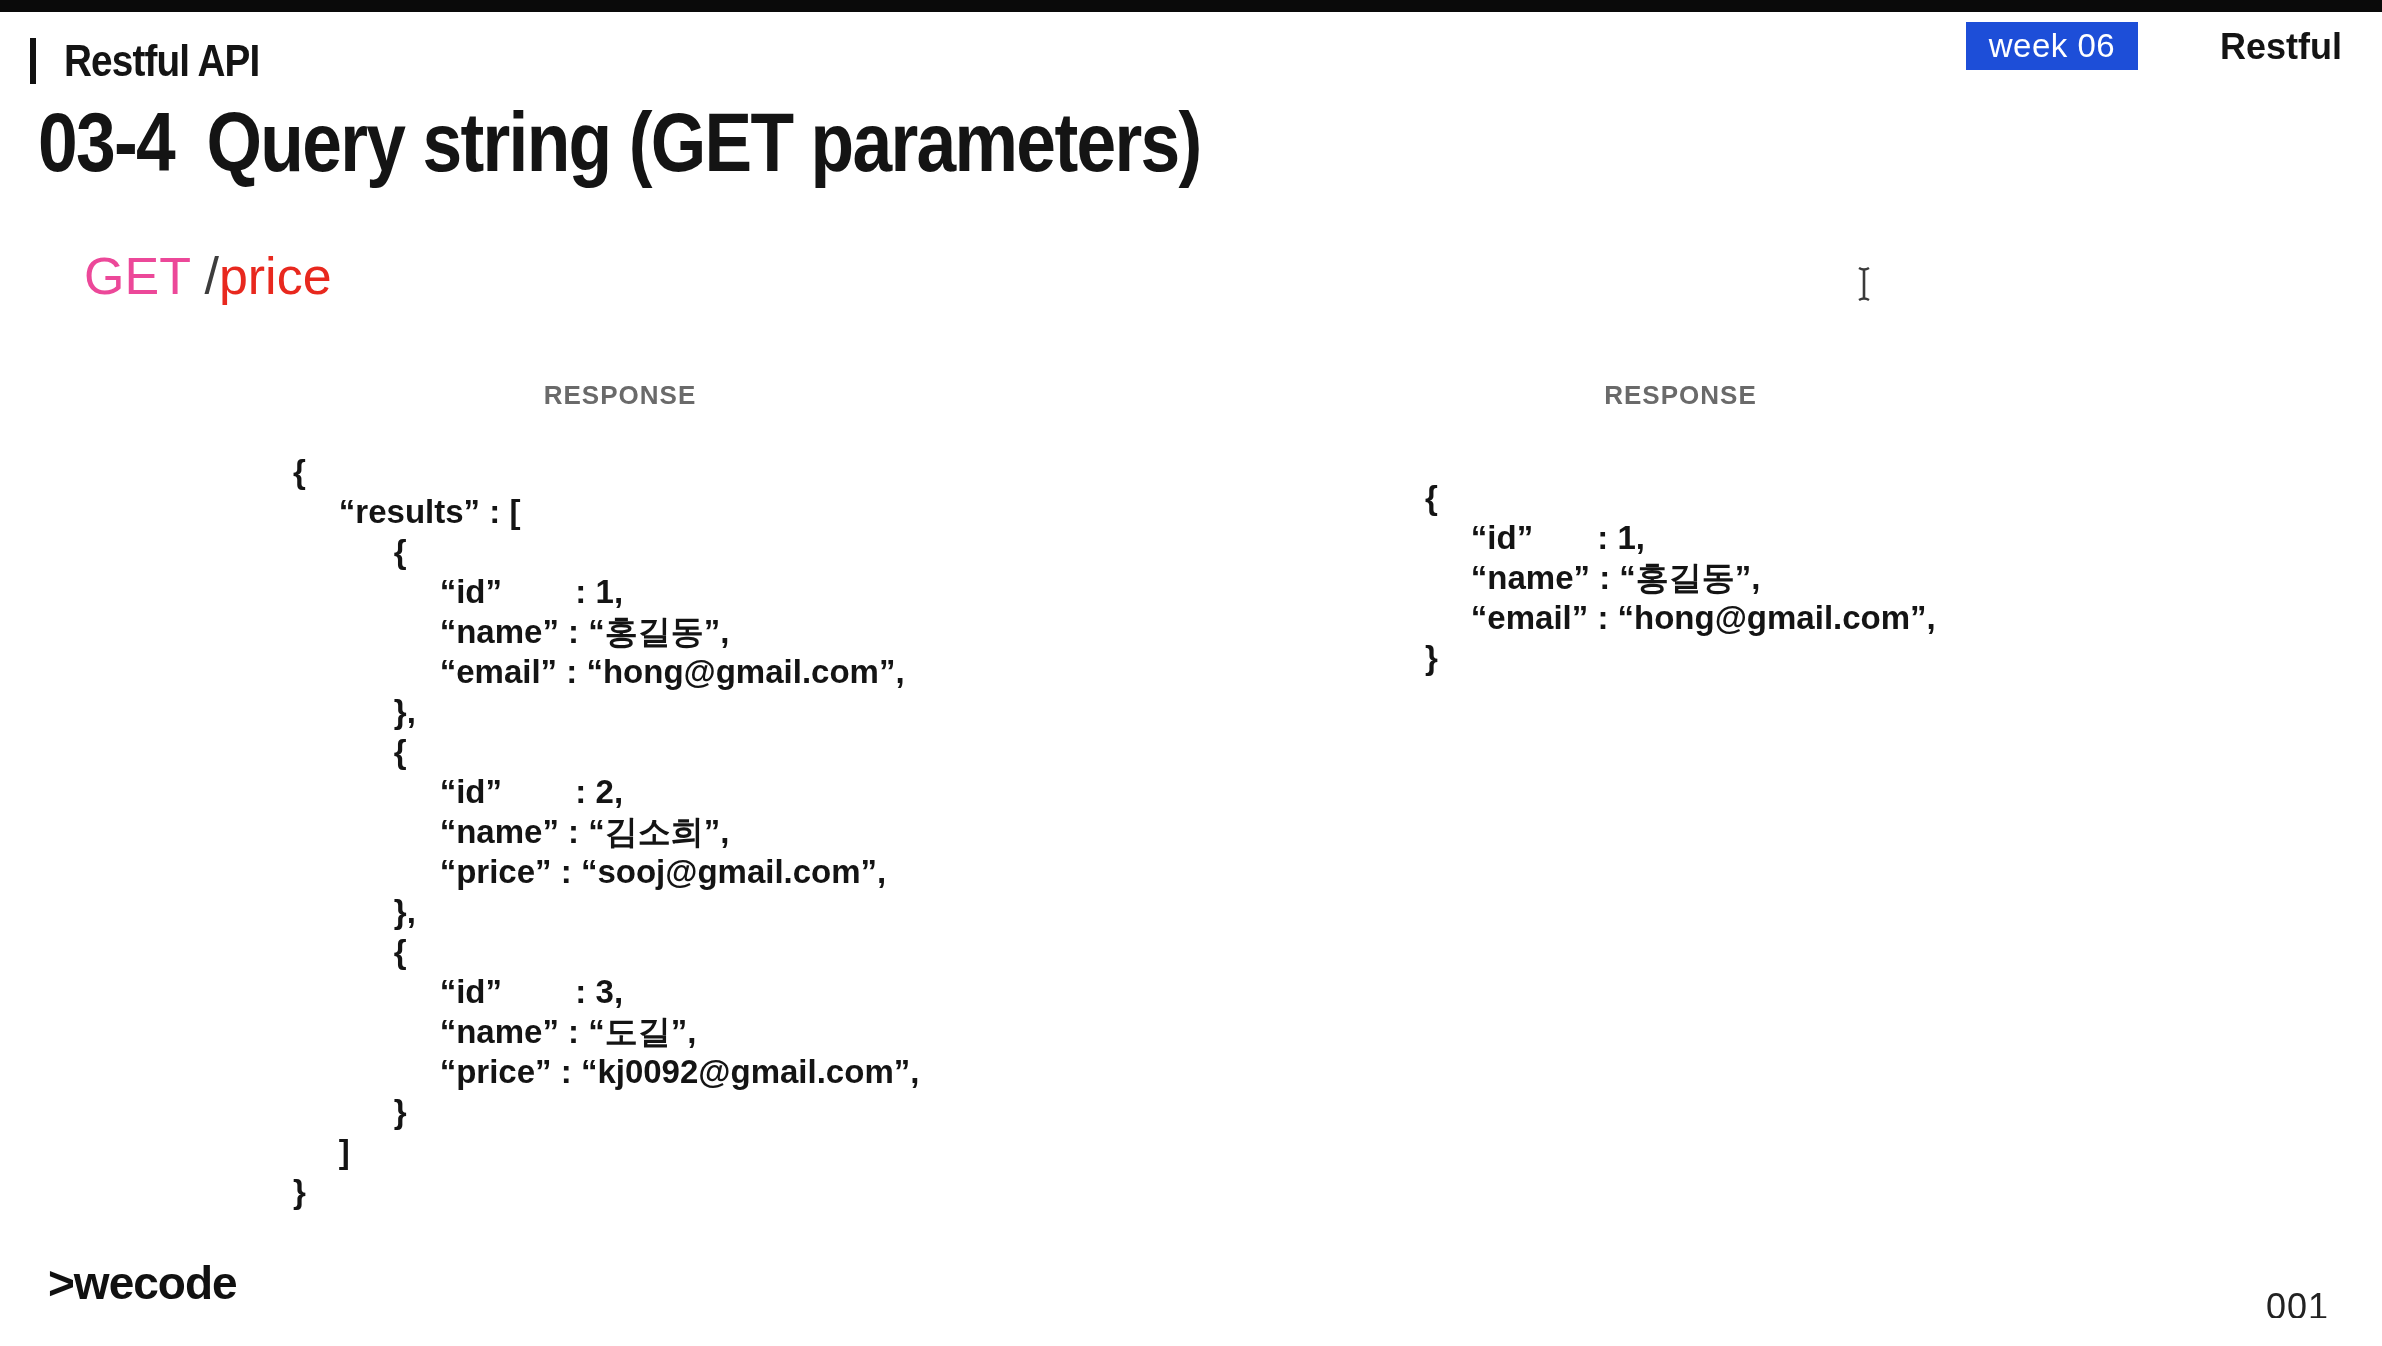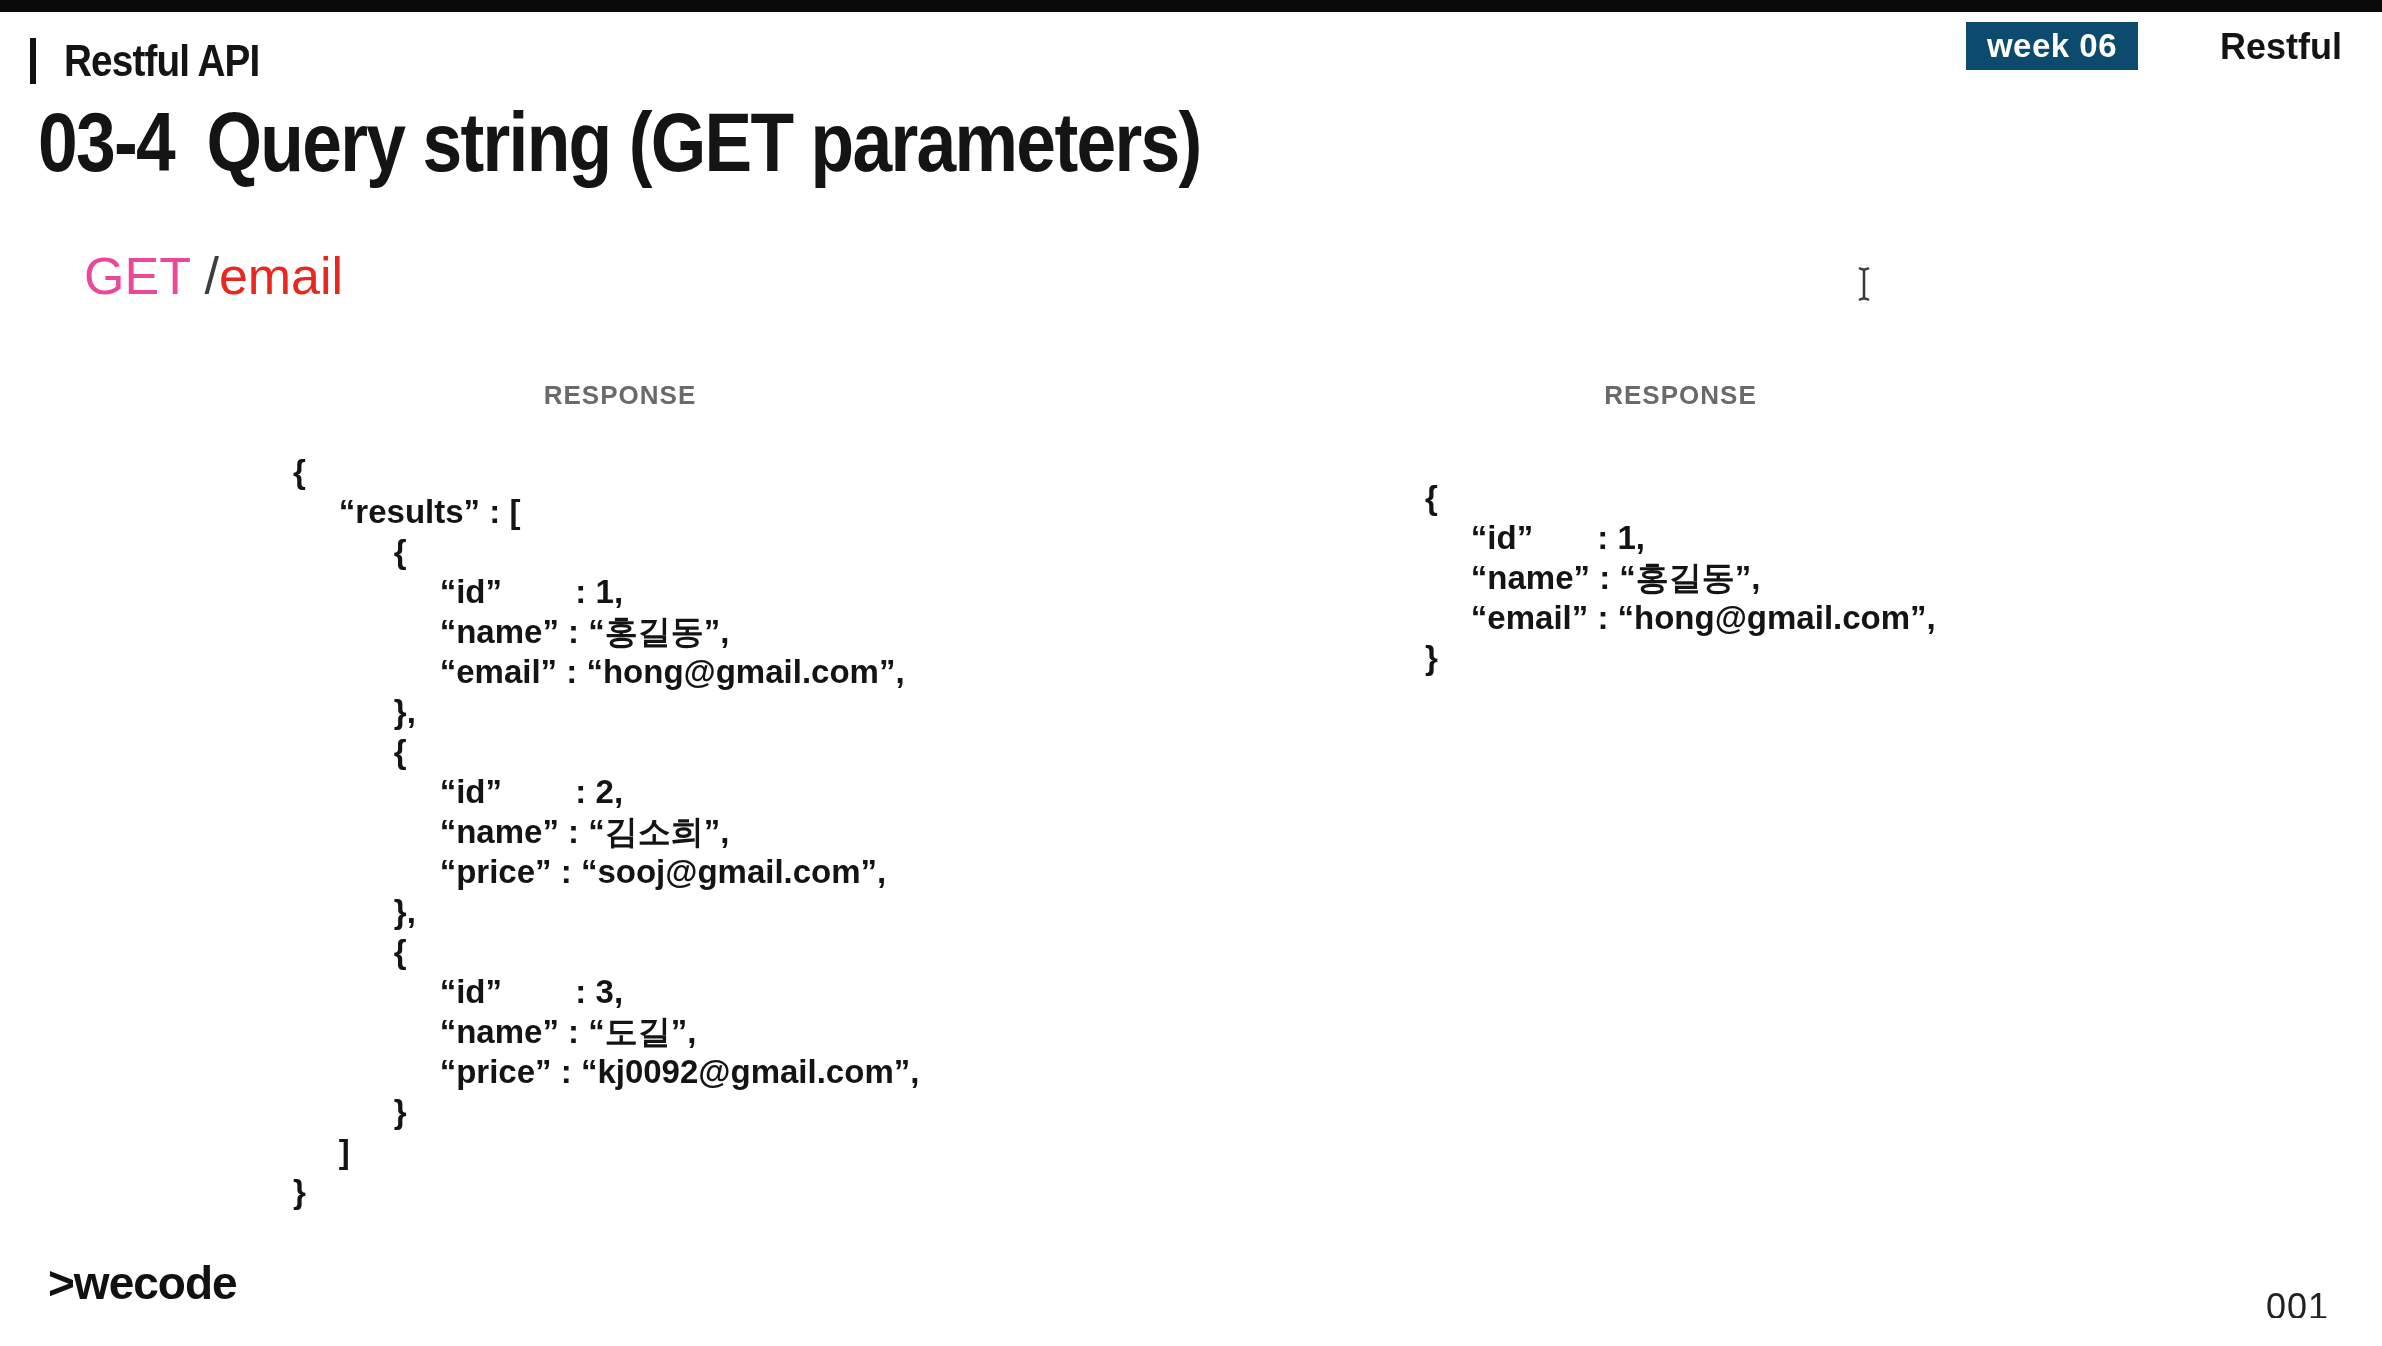--- a/index.html
+++ b/index.html
@@ -26,23 +26,23 @@
     margin-right: 28px;
   }
   .section-label {
     font-size: 44px; font-weight: 700; letter-spacing: -1px;
     transform: scaleX(0.88); transform-origin: left center;
     white-space: nowrap;
   }
   .week-badge {
     position: absolute; left: 1966px; top: 22px;
     width: 172px; height: 48px;
-    background: #0c4a6e; color: #ffffff;
+    background: #1d4ed8; color: #ffffff;
     display: flex; align-items: center; justify-content: center;
-    font-size: 33px; font-weight: 700; letter-spacing: 0.5px;
+    font-size: 33px; font-weight: 400; letter-spacing: 0.5px;
   }
   .project-label {
     position: absolute; left: 2220px; top: 26px;
     font-size: 36px; font-weight: 700;
   }
   .page-title {
     position: absolute; left: 38px; top: 100px;
     font-size: 84px; font-weight: 700; letter-spacing: -2px;
     line-height: 1;
     transform: scaleX(0.85); transform-origin: left top;
@@ -115,21 +115,21 @@
     <span>week 06</span>
   </div>
 
   <div class="project-label">Restful</div>
 
   <div class="page-title">
     <span class="title-number">03-4</span>
     <span class="title-text">Query string (GET parameters)</span>
   </div>
 
-  <div class="request-line request-left"><span class="method">GET</span><span class="slash"> /</span><span class="path">email</span></div>
+  <div class="request-line request-left"><span class="method">GET</span><span class="slash"> /</span><span class="path">price</span></div>
 
 
   <svg class="text-cursor" viewBox="0 0 18 36">
     <g stroke="#3a3a3a" stroke-width="2.6" fill="none">
       <path d="M4 2 Q9 5 14 2"></path>
       <path d="M4 34 Q9 31 14 34"></path>
       <line x1="9" y1="3" x2="9" y2="33"></line>
     </g>
   </svg>
 

